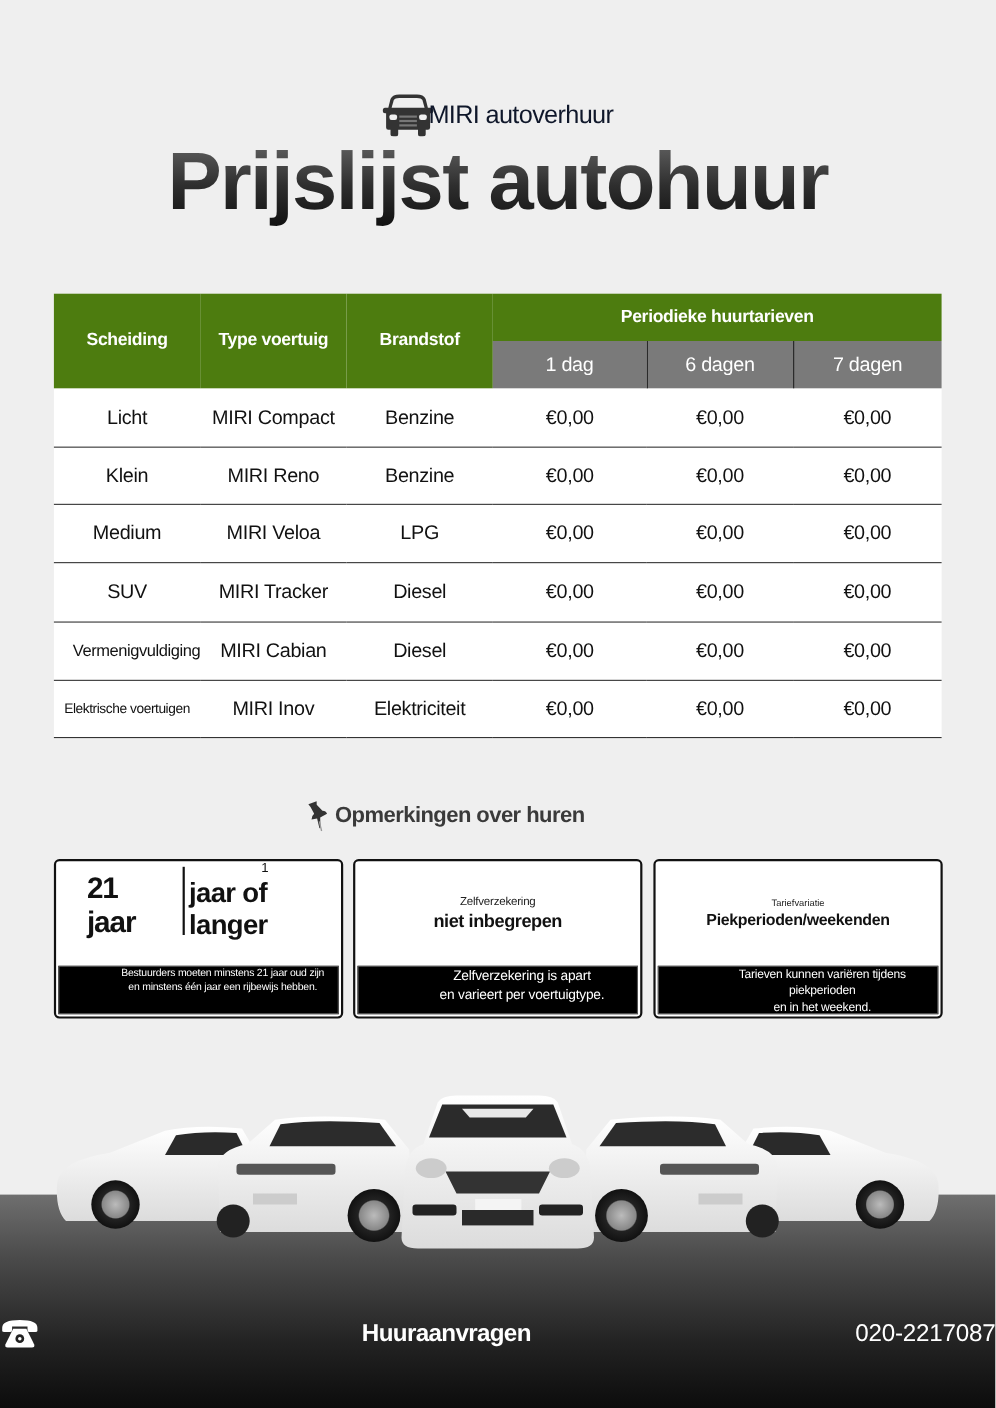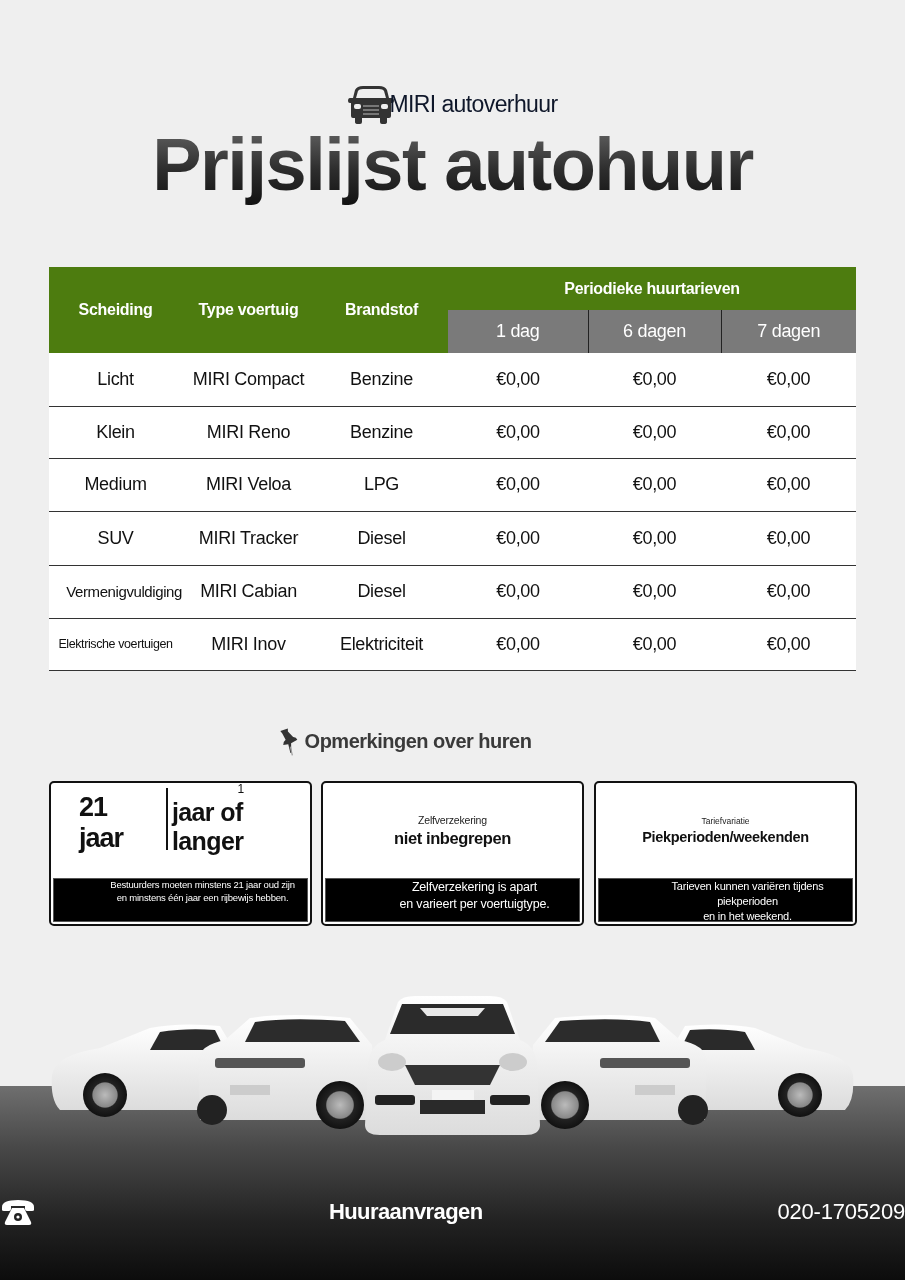--- a/index.html
+++ b/index.html
@@ -321,14 +321,14 @@
 </svg>
 
 <div class="contact">
   <svg class="phone-icon" viewBox="0 0 36 30">
     <path d="M2 10 Q2 3 18 3 Q34 3 34 10 L34 13 Q34 14 32 14 L27 14 Q25 14 25 12 L25 9 L11 9 L11 12 Q11 14 9 14 L4 14 Q2 14 2 13 Z" fill="#fff"></path>
     <path d="M12 11 L24 11 L31 25 Q32 28 29 28 L7 28 Q4 28 5 25 Z" fill="#fff"></path>
     <circle cx="18" cy="20" r="4" fill="#222"></circle>
     <circle cx="18" cy="20" r="1.6" fill="#fff"></circle>
   </svg>
   <span class="contact-label">Huuraanvragen</span>
-  <span class="contact-number">020-1705209</span>
+  <span class="contact-number">020-2217087</span>
 </div>
 
 </body></html>

